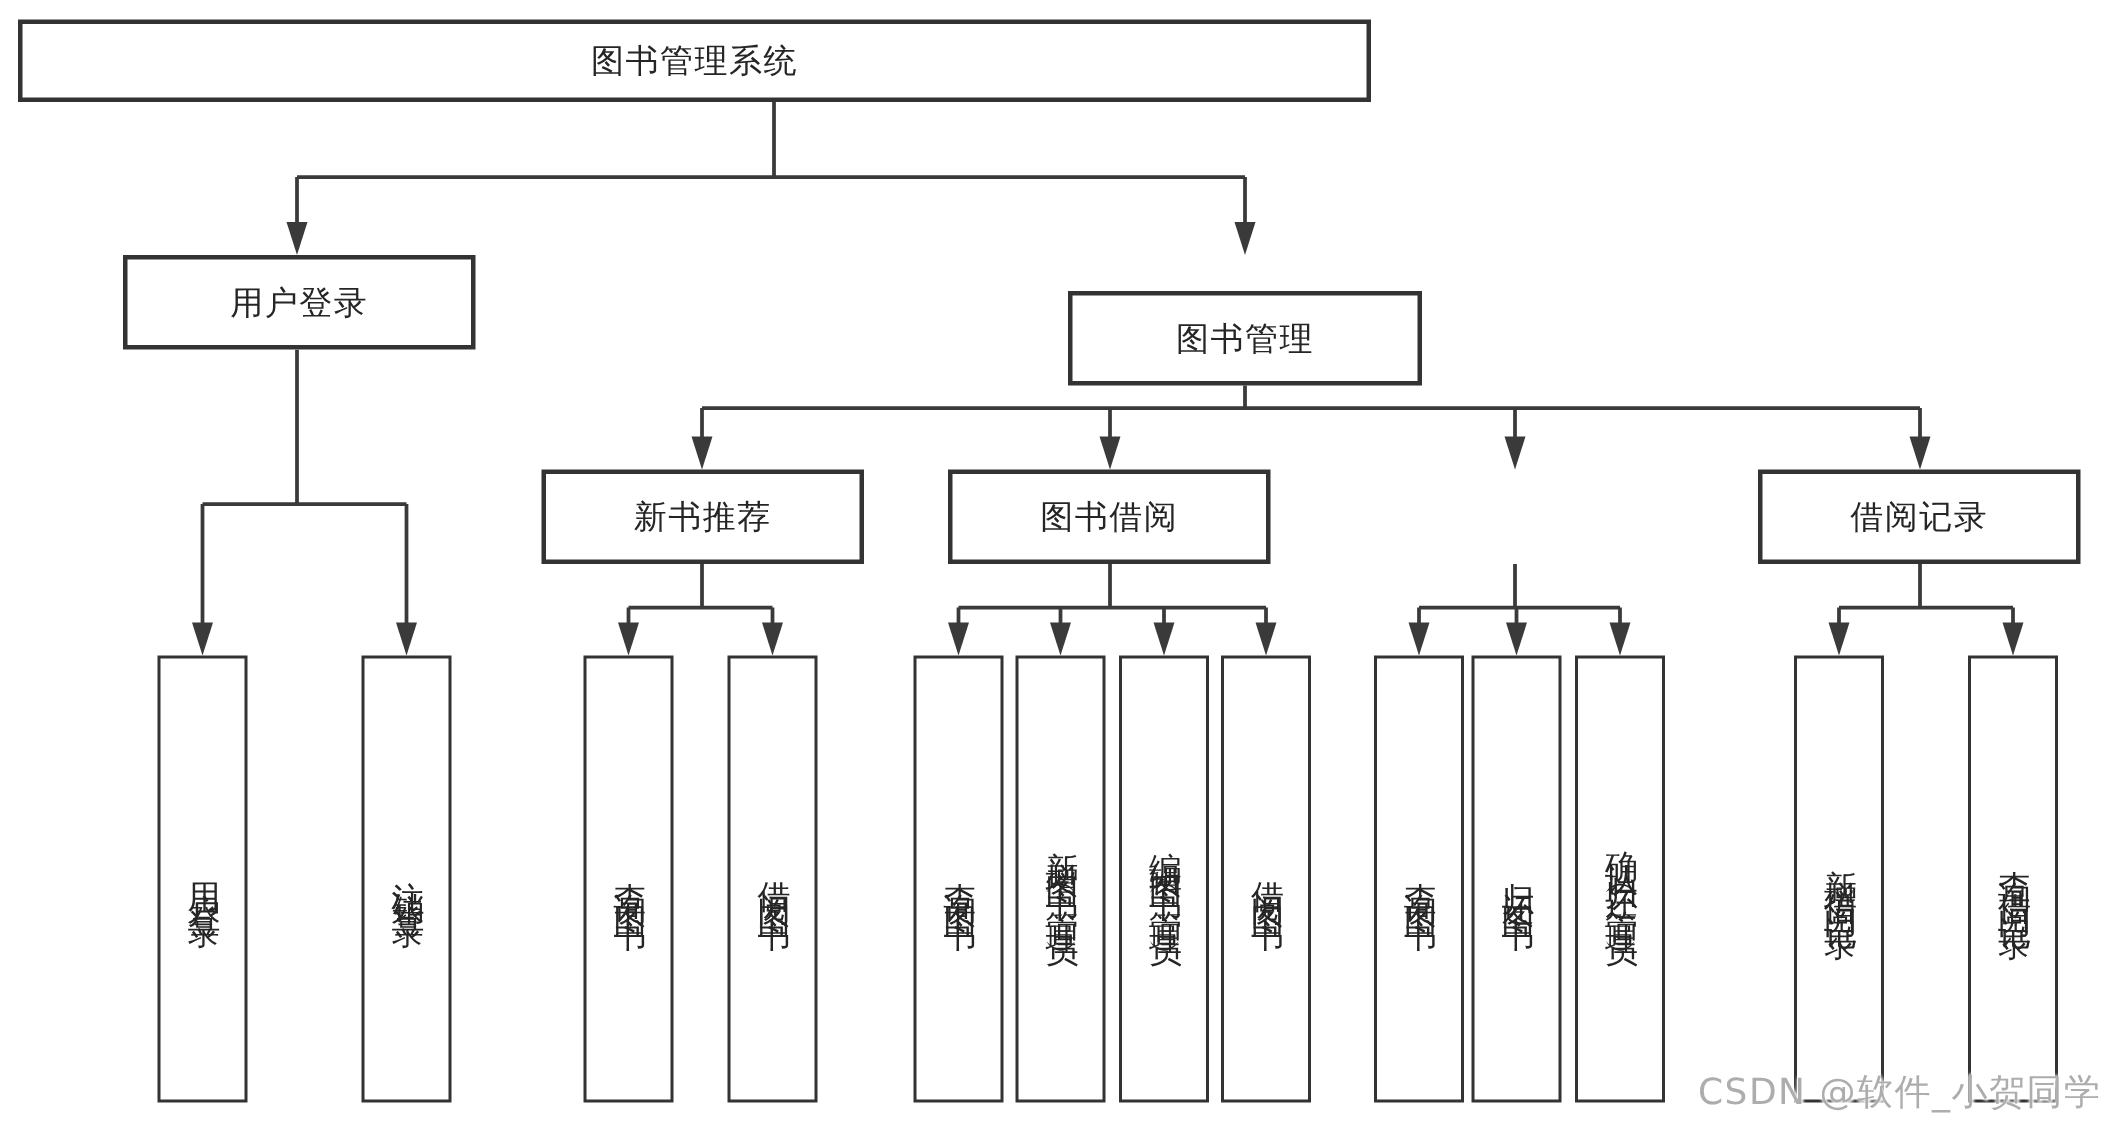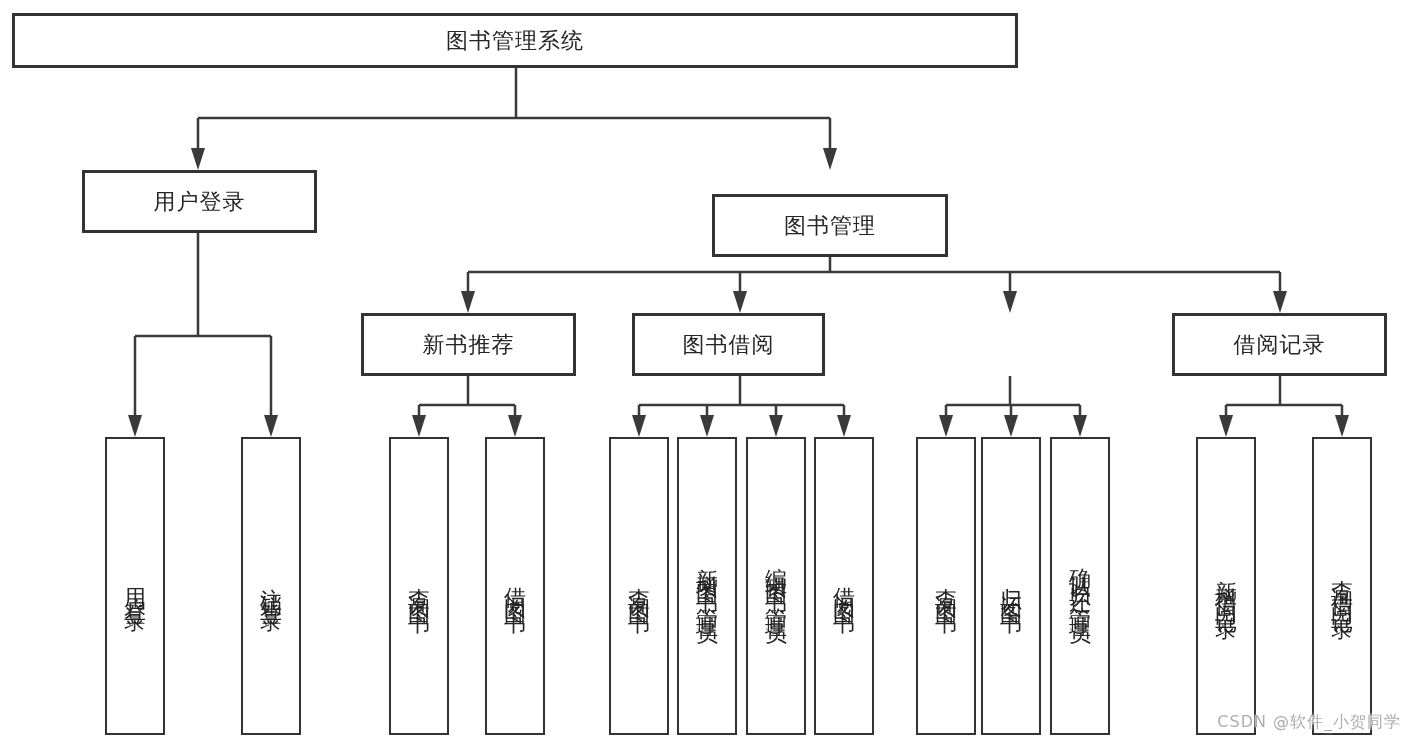--- a/index.html
+++ b/index.html
@@ -49,48 +49,48 @@
   }
   .vtext {
     writing-mode: vertical-rl;
     text-orientation: mixed;
     letter-spacing: 8px;
     font-size: 22px;
     line-height: 1;
     white-space: nowrap;
   }
   
-  .n-root { left: 12px; top: 13px; width: 1006px; height: 55px; }
+  .n-root { left: 12px; top: 13px; width: 902px; height: 55px; }
   
   .n-user { left: 82px;  top: 170px; width: 235px; height: 63px; }
   .n-mgmt { left: 712px; top: 170px; width: 236px; height: 63px; margin-top: 24px; }
   
   .n-g0 { left: 361px;  top: 313px; width: 215px; height: 63px; text-align: right; }
-  .n-g1 { left: 632px;  top: 313px; width: 193px; height: 63px; }
+  .n-g1 { left: 632px;  top: 313px; width: 215px; height: 63px; }
   .n-g2 { left: 902px;  top: 313px; width: 215px; height: 63px; }
   .n-g3 { left: 1172px; top: 313px; width: 215px; height: 63px; }
   
   .n-l0  { left: 105px;  }
   .n-l1  { left: 241px;  }
   .n-l2  { left: 389px;  }
   .n-l3  { left: 485px;  }
   .n-l4  { left: 609px;  }
   .n-l5  { left: 677px;  }
   .n-l6  { left: 746px;  }
   .n-l7  { left: 814px;  }
   .n-l8  { left: 916px;  }
   .n-l9  { left: 981px;  }
   .n-l10 { left: 1050px; }
   .n-l11 { left: 1196px; }
   .n-l12 { left: 1312px; }
   .watermark {
     position: absolute;
     top: 712px;
     right: 4px;
-    font-size: 16px;
+    font-size: 24px;
     letter-spacing: 1px;
     color: var(--watermark);
     text-shadow: 0 0 2px #fff, 0 0 3px #fff, 1px 1px 2px #fff;
     z-index: 3;
     white-space: nowrap;
   }
 </style>
 </head>
 <body>
 

